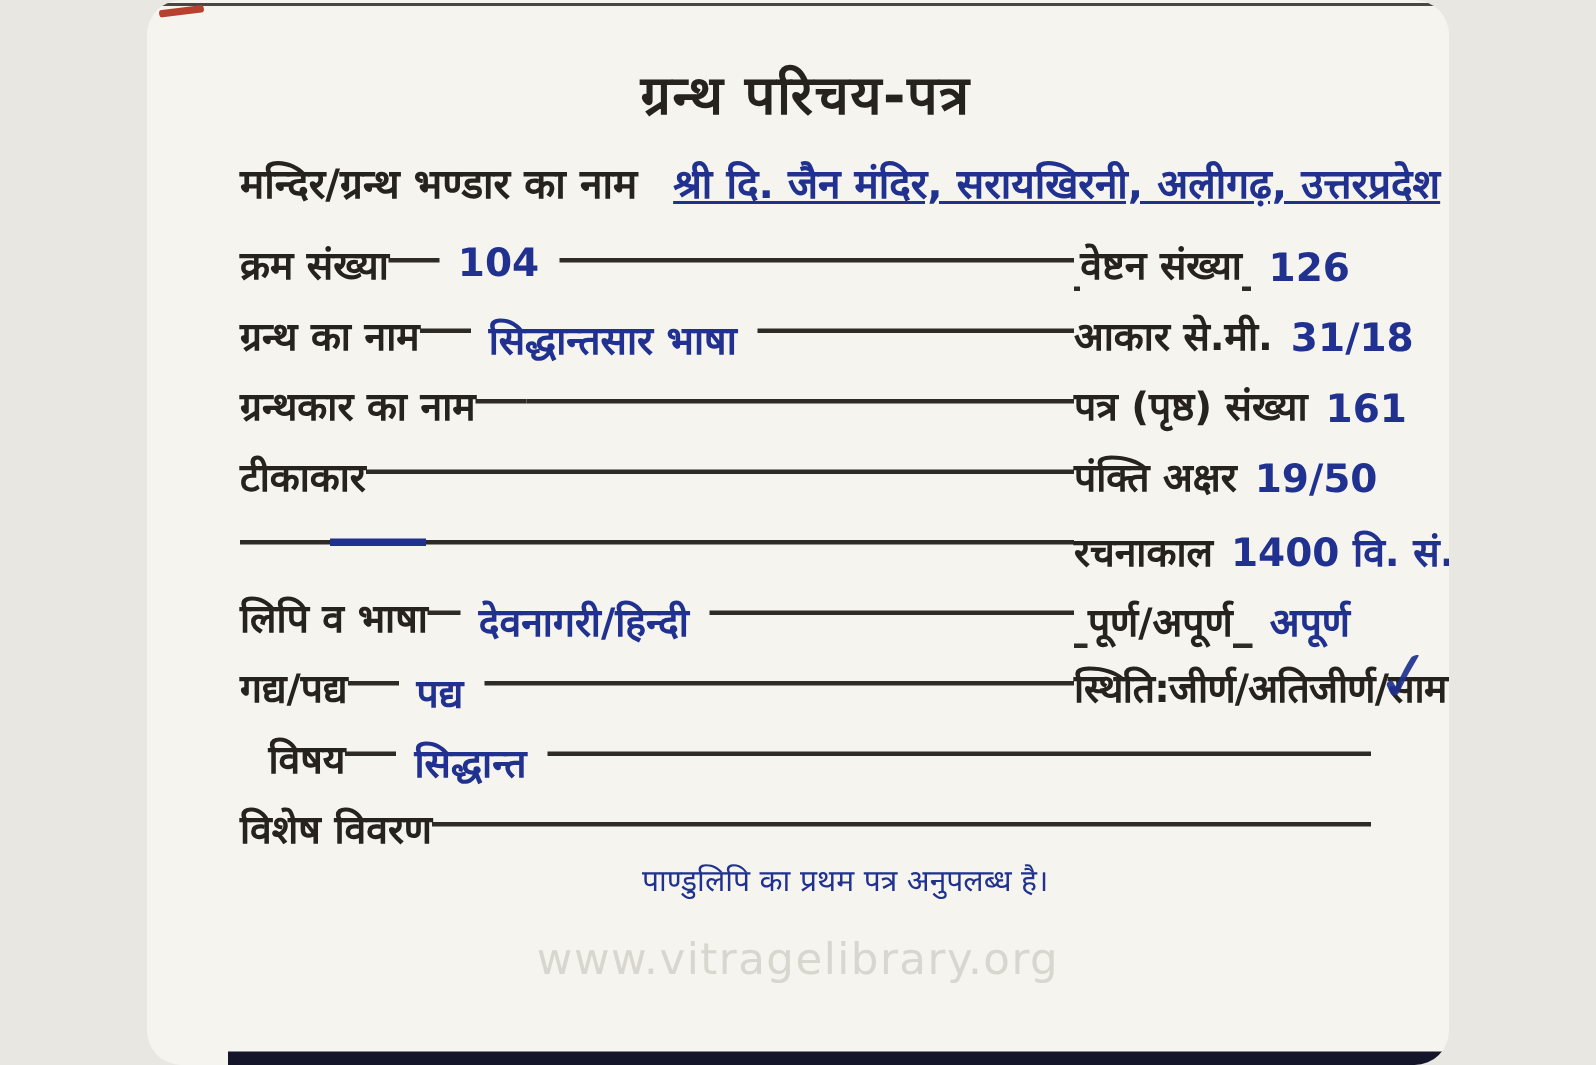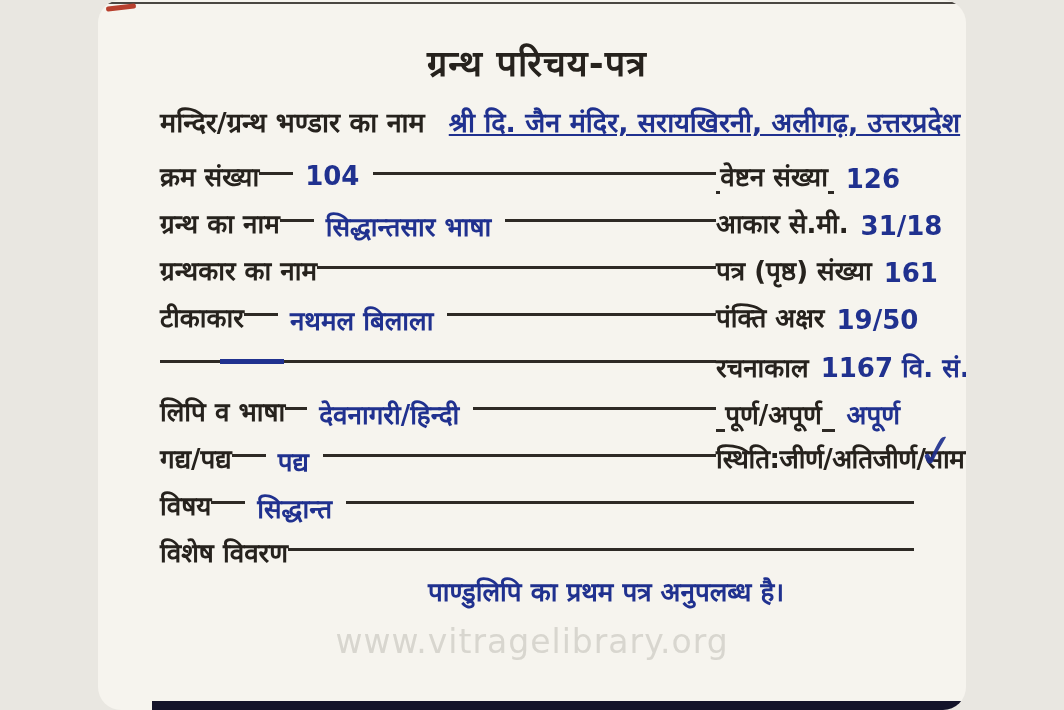--- a/index.html
+++ b/index.html
@@ -35,23 +35,23 @@
   .lead{width:16px;}
   .grow{flex:1;}
   .val{white-space:nowrap;margin:3px 14px 0 12px;font-weight:700;}
   .dash-blank{display:inline-block;width:64px;border-top:5px solid #20318f;height:0;margin-top:13px;}
   .pre-dash{width:60px;}
 
   .tight{letter-spacing:-0.5px;}
   .ticked{position:relative;display:inline-block;}
   .tick{position:absolute;left:-8px;top:-12px;font-size:46px;font-weight:700;color:#20318f;transform:rotate(-8deg);opacity:.92;line-height:1;}
 
-  .note{margin:-8px 0 0 268px;font-size:26px;font-weight:700;white-space:nowrap;}
+  .note{margin:-8px 0 0 268px;font-size:20px;font-weight:400;white-space:nowrap;}
   .watermark{position:absolute;top:622px;left:0;right:0;text-align:center;
-    font-size:33px;letter-spacing:1px;color:#d8d6cf;font-weight:400;}
+    font-size:29px;letter-spacing:1px;color:#d8d6cf;font-weight:400;}
 </style>
 </head>
 <body>
 
 <div class="sheet">
   <div class="top-edge-line"></div>
   <div class="red-mark"></div>
   <div class="smudge-tr"></div>
   <div class="smudge-r"></div>
 
@@ -108,42 +108,41 @@
           <span class="line stub-sm"></span>
           <span class="val blue">161</span>
           <span class="line grow"></span>
         </div>
       </div>
 
       <div class="frow">
         <div class="cell-l">
           <span class="lbl">टीकाकार</span>
           <span class="line stub"></span>
-          <span class="val blue">नथमल बिलाला</span>
           <span class="line grow"></span>
         </div>
         <div class="cell-r">
           <span class="line lead"></span>
           <span class="lbl">पंक्ति अक्षर</span>
           <span class="stub"></span>
           <span class="val blue">19/50</span>
         </div>
       </div>
 
       <div class="frow">
         <div class="cell-l">
           <span class="line pre-dash"></span>
           <span class="dash-blank"></span>
           <span class="line grow"></span>
         </div>
         <div class="cell-r">
           <span class="line lead"></span>
           <span class="lbl">रचनाकाल</span>
           <span class="stub"></span>
-          <span class="val blue">1167 वि. सं.</span>
+          <span class="val blue">1400 वि. सं.</span>
         </div>
       </div>
 
 
       <div class="frow">
         <div class="cell-l">
           <span class="lbl">लिपि व भाषा</span>
           <span class="line stub-sm"></span>
           <span class="val blue">देवनागरी/हिन्दी</span>
           <span class="line grow"></span>
@@ -168,21 +167,21 @@
           <span class="line lead"></span>
           <span class="lbl tight">स्थिति:जीर्ण/अतिजीर्ण/</span>
           <span class="ticked lbl tight">
             <span>सामान्य</span>
             <span class="tick">✓</span>
           </span>
         </div>
       </div>
 
       <div class="frow">
-        <div class="cell-l" style="flex:1 1 auto;">
+        <div class="cell-l" style="flex:1 1 auto;margin-left:19px;">
           <span class="lbl">विषय</span>
           <span class="line stub"></span>
           <span class="val blue">सिद्धान्त</span>
           <span class="line grow"></span>
         </div>
       </div>
 
       <div class="frow">
         <div class="cell-l" style="flex:1 1 auto;">
           <span class="lbl">विशेष विवरण</span>

